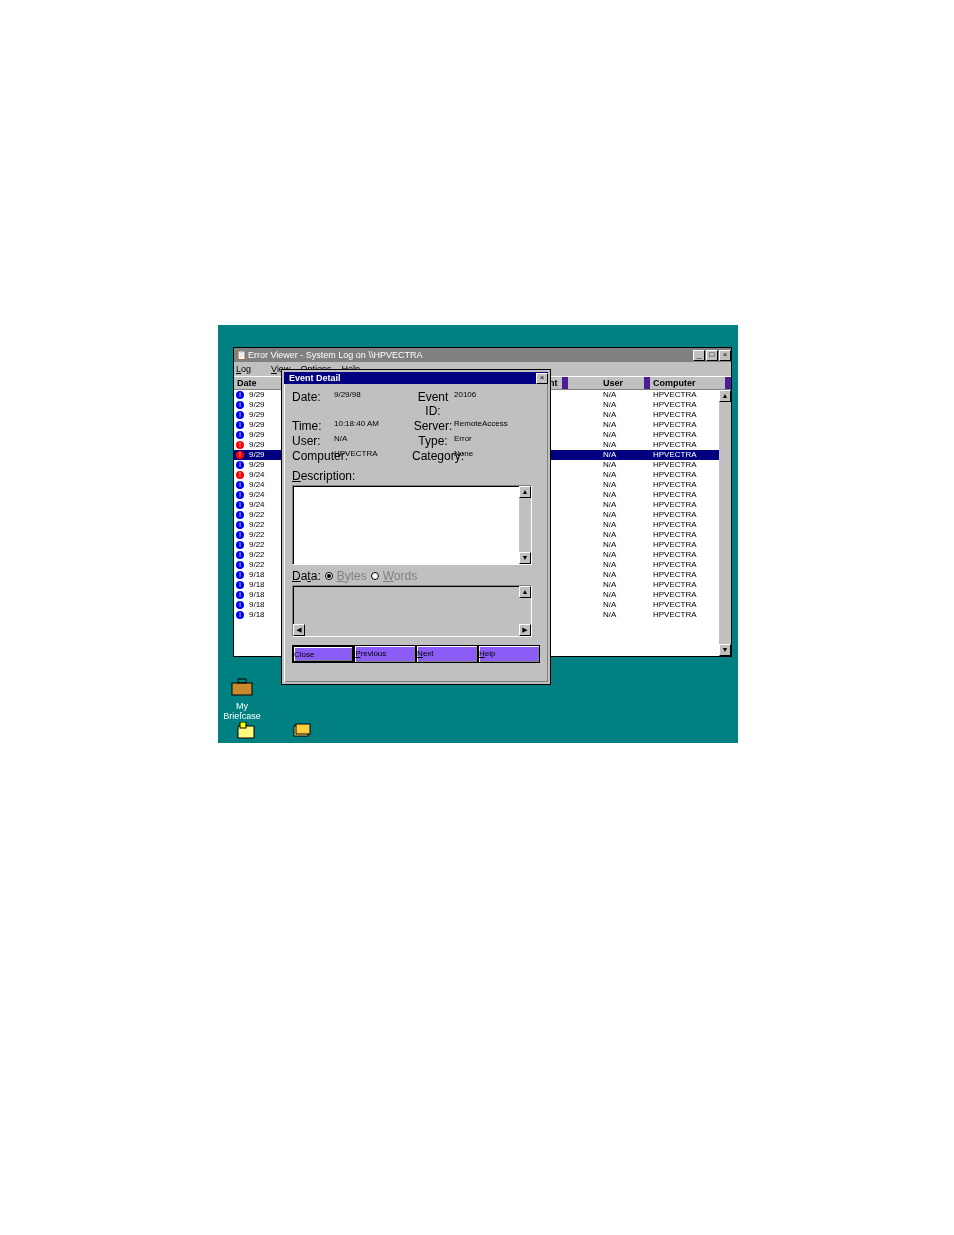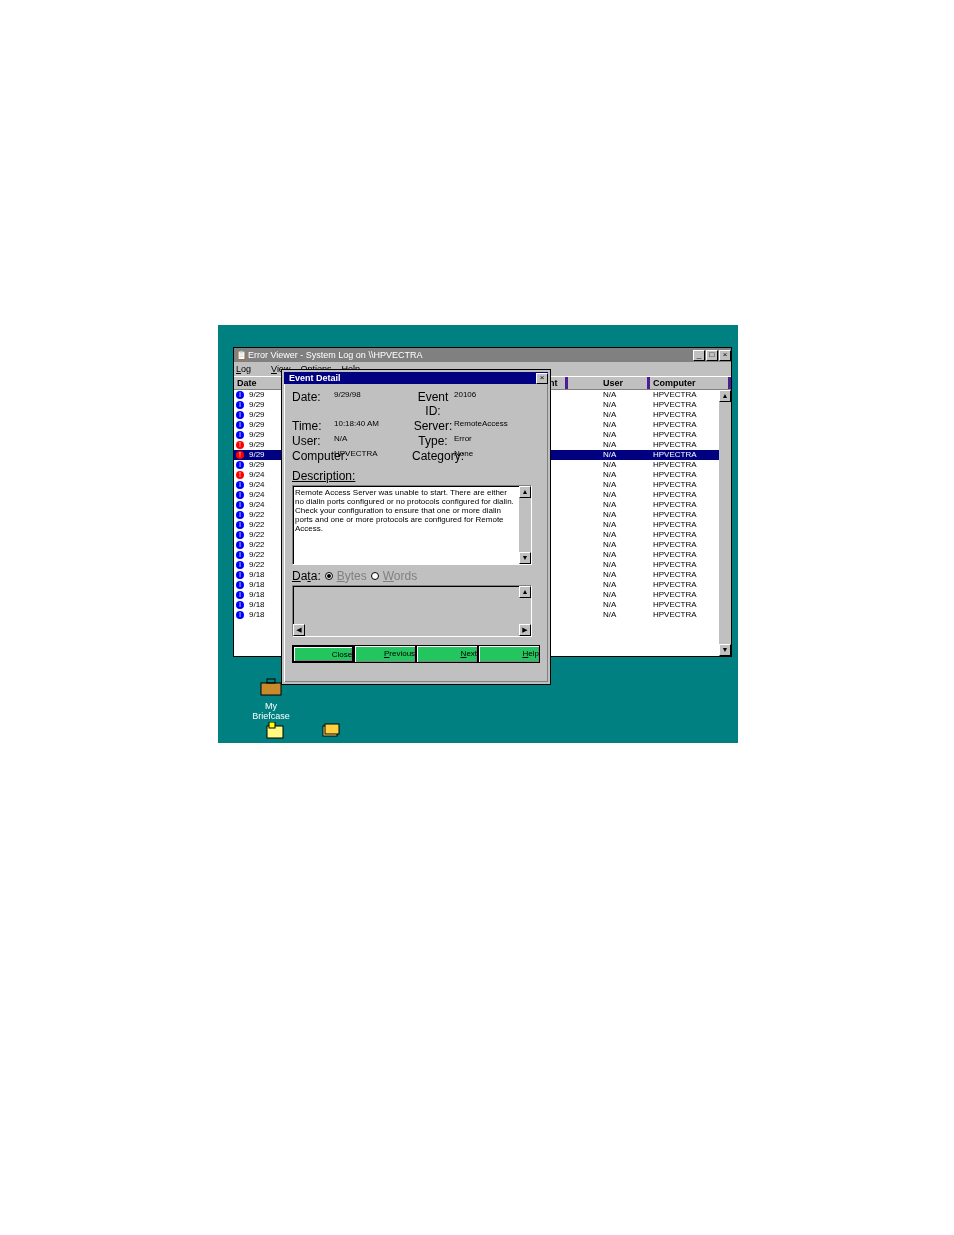--- a/index.html
+++ b/index.html
@@ -19,21 +19,20 @@
     height: 418px;
     background: #008080;
     overflow: hidden;
   }
   .desktop-icon {
     position: absolute;
     width: 48px;
     text-align: center;
     color: #fff;
     font-size: 9px;
-    margin-left: 29px;
   }
   .desktop-icon .glyph {
     width: 24px;
     height: 24px;
     margin: 0 auto 2px;
     display: flex;
     align-items: center;
     justify-content: center;
   }
   .di-briefcase { left: 0px; top: 350px; }
@@ -89,21 +88,21 @@
   .headerrow {
     display: flex;
     height: 14px;
     background: #c0c0c0;
     border-top: 1px solid #fff;
     border-bottom: 1px solid #808080;
     font-weight: bold;
     font-size: 9px;
   }
   .headerrow > div {
-    border-right: 3px solid #4c1d95;
+    border-right: 6px solid #4c1d95;
     padding: 1px 3px;
     height: 100%;
   }
   .col-date { width: 72px; }
   .col-time { width: 82px; }
   .col-source { width: 74px; }
   .col-category { width: 68px; }
   .col-event { width: 38px; }
   .col-user { width: 50px; margin-left: 32px; }
   .col-computer { flex: 1; }
@@ -165,45 +164,45 @@
     border: 2px solid #c0c0c0;
     outline: 1px solid #000;
     box-shadow: inset 1px 1px #fff, inset -1px -1px #808080;
   }
   .detail .titlebar { height: 12px; }
   .detail .body { padding: 6px 8px; font-size: 8px; }
   .field-row { display: flex; margin-bottom: 1px; }
   .field-row > div:first-child { width: 42px; }
   .field-row > div:nth-child(2) { width: 78px; }
   .field-row > div:nth-child(3) { width: 42px; text-align: center; }
-  .desc-label { margin-top: 6px; margin-bottom: 2px; text-decoration: underline; }
+  .desc-label { margin-top: 6px; margin-bottom: 2px; }
   .textbox {
     background: #fff;
     border: 1px solid #808080;
     border-right-color: #fff;
     border-bottom-color: #fff;
     box-shadow: inset 1px 1px #000;
     font-size: 8px;
     padding: 2px;
     position: relative;
   }
   .desc-box { width: 240px; height: 80px; }
   .data-box { width: 240px; height: 52px; background: #c0c0c0; }
   .radio-row { margin: 4px 0 2px; font-size: 8px; display:flex; align-items:center; gap:4px;}
   .radio-dot { width: 8px; height: 8px; border-radius: 50%; background: #fff; border: 1px solid #000; display:inline-flex; align-items:center; justify-content:center;}
   .radio-dot.sel::after { content:''; width:4px; height:4px; background:#000; border-radius:50%; }
   .btnrow { display: flex; justify-content: space-evenly; margin-top: 8px; }
   .win-btn {
     width: 70px;
     height: 18px;
-    background: #22c55e;
+    background: #8b5cf6;
     border: 1px solid #000;
     box-shadow: inset 1px 1px #fff, inset -1px -1px #808080;
     font-size: 8px;
-    text-align: right;
+    text-align: left;
     line-height: 16px;
   }
   .win-btn.default { border: 2px solid #000; }
   .tb-scroll {
     position:absolute; right:0; top:0; bottom:0; width:12px; background:#c0c0c0;
   }
   .hb-scroll {
     position:absolute; left:0; right:0; bottom:0; height:12px; background:#c0c0c0; display:flex;
   }
   .mini-label { font-size: 12px; color: #000; }
@@ -533,21 +532,20 @@
       </div>
       <div class="field-row">
         <div class="mini-label">Computer:</div>
         <div>HPVECTRA</div>
         <div class="mini-label">Category:</div>
         <div>None</div>
       </div>
 
       <div class="desc-label mini-label"><u>D</u>escription:</div>
       <div class="textbox desc-box">
-        <div style="padding-right:12px">Remote Access Server was unable to start. There are either no dialin ports  configured or no protocols configured for dialin. Check your  configuration  to ensure that one or more dialin ports and one or more  protocols are  configured for Remote Access.</div>
         <div class="tb-scroll">
           <div class="sb-btn">▲</div>
           <div style="position:absolute;bottom:0">
               <div class="sb-btn">▼</div>
             </div>
         </div>
       </div>
 
       <div class="radio-row">
         <span class="mini-label"><u>D</u>a<u>t</u>a:</span>

